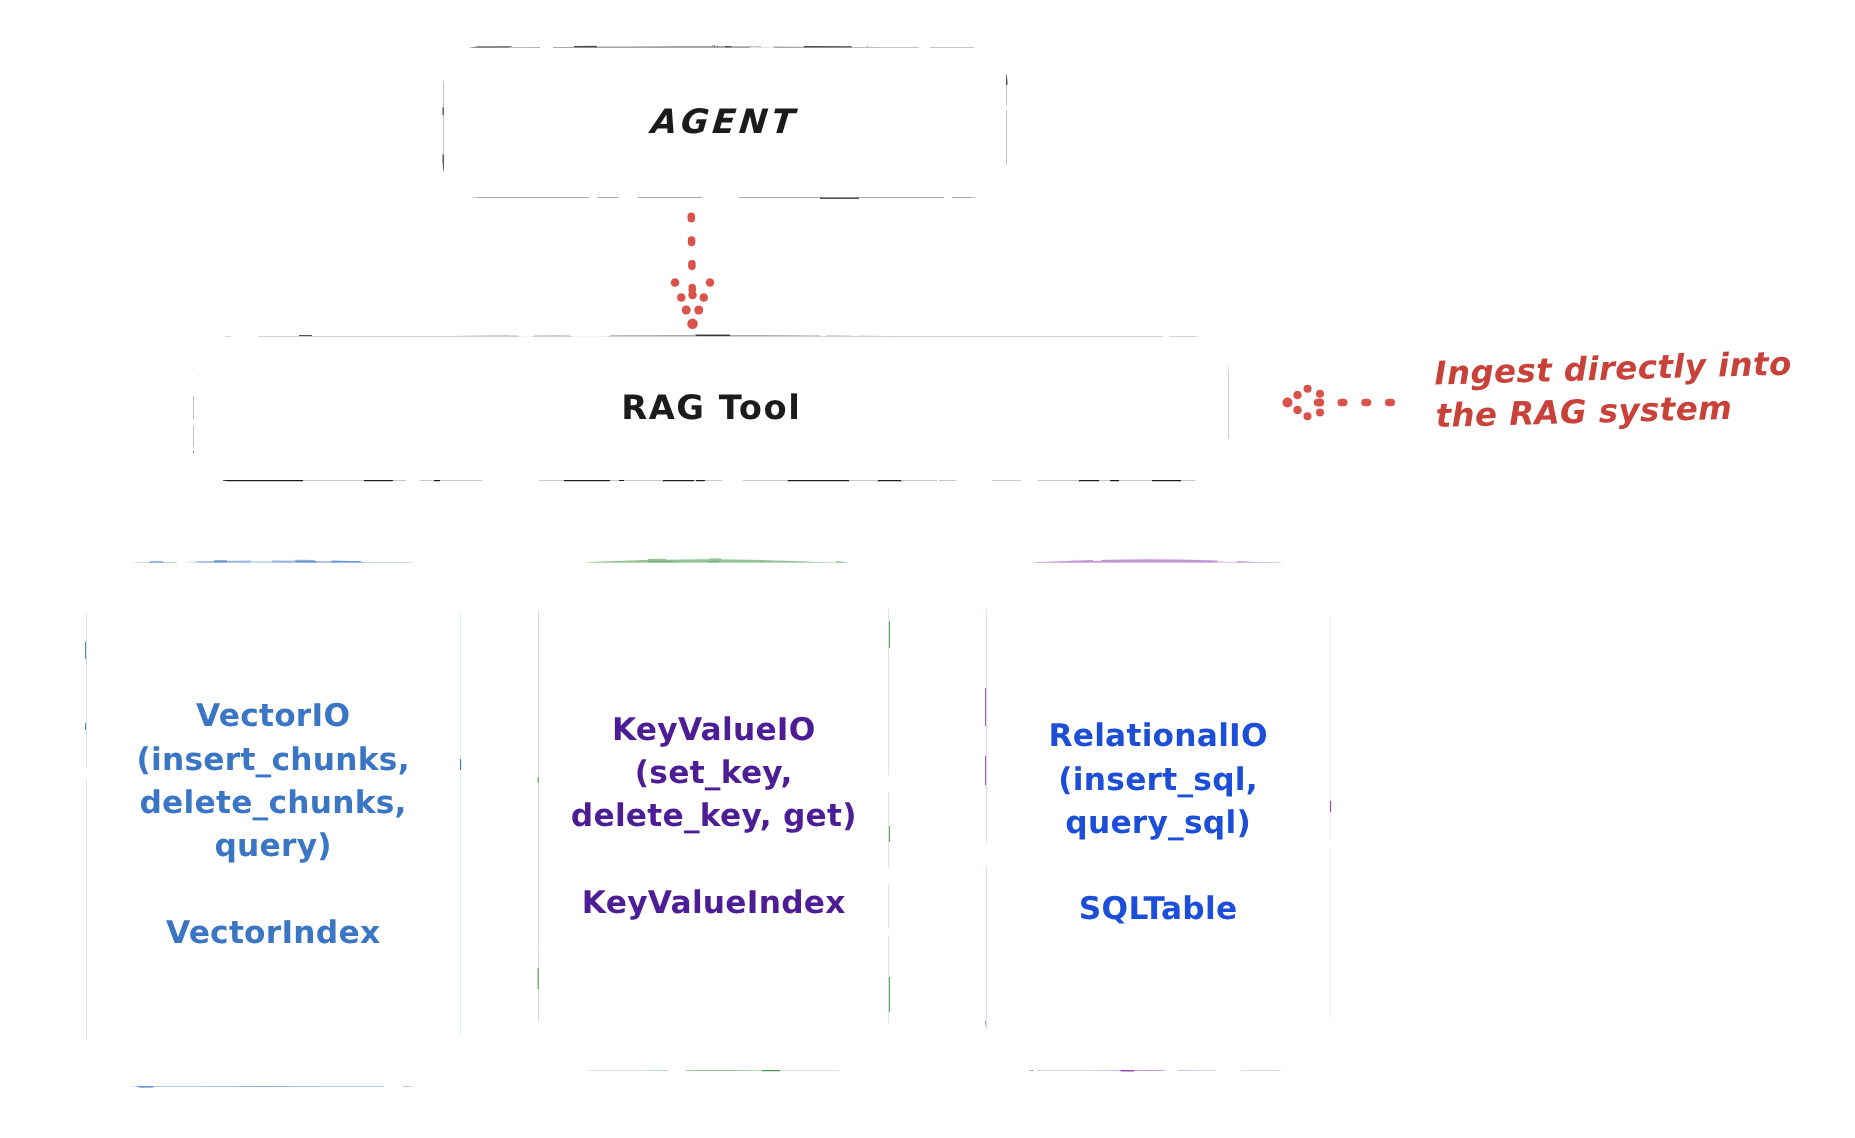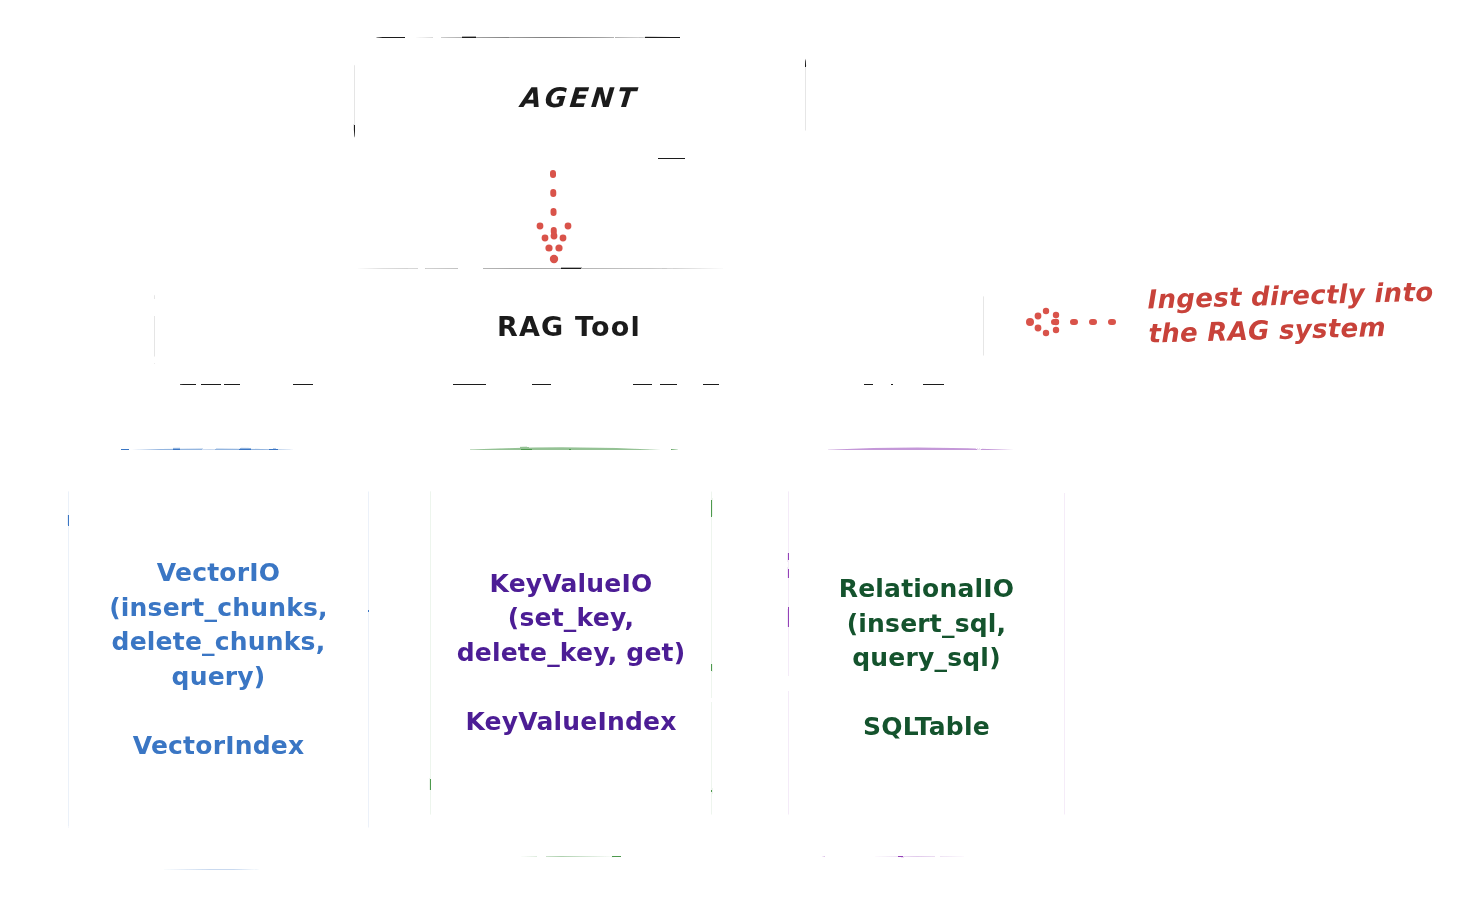--- a/index.html
+++ b/index.html
@@ -104,21 +104,21 @@
     height: 406px;
   }
   #keyvalue-node .node-label { color: #4c1d95; }
 
   #relational-node {
     left: 789px;
     top: 450px;
     width: 275px;
     height: 406px;
   }
-  #relational-node .node-label { color: #14532d; margin-top: 11px; }
+  #relational-node .node-label { color: #1d4ed8; margin-top: 11px; }
 
   
   #ingest-annotation {
     position: absolute;
     left: 1148px;
     top: 278px;
     width: 330px;
     color: #C8423A;
     font-family: "DejaVu Sans", sans-serif;
     font-size: 26px;

